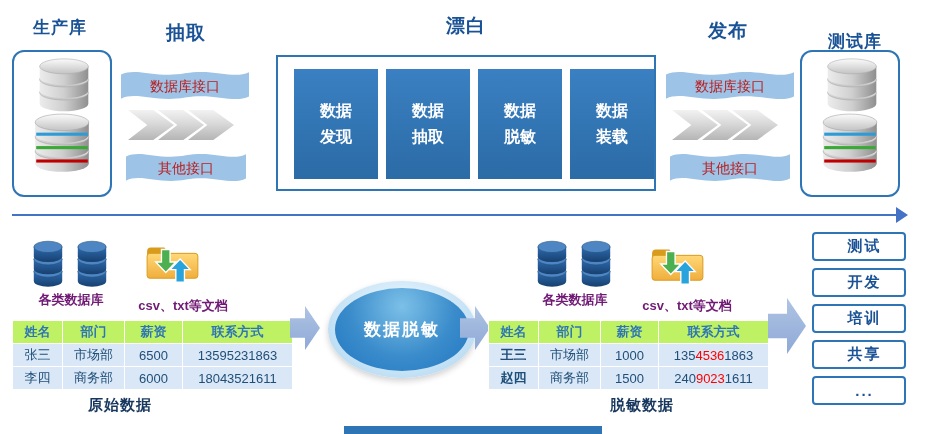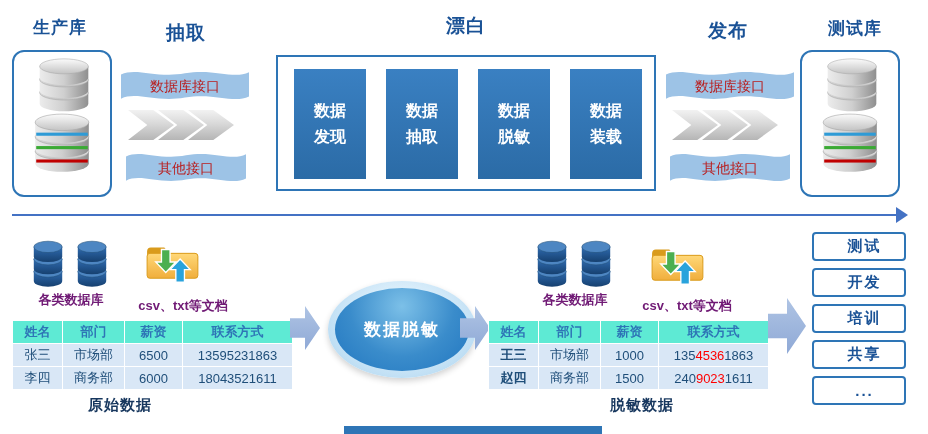--- a/index.html
+++ b/index.html
@@ -21,33 +21,33 @@
   .banner svg { position: absolute; inset: 0; width: 100%; height: 100%; }
   .banner span { position: absolute; inset: 0; display: flex; align-items: center; justify-content: center; font-size: 14px; font-weight: normal; color: #b91c1c; padding-top: 2px; }
 
   
   .chevrons { position: absolute; display: flex; }
   .chevron { width: 46px; height: 30px; background: linear-gradient(180deg, #f2f2f2 0%, #d9d9d9 45%, #b5b5b5 100%); clip-path: polygon(0 0, 55% 0, 100% 50%, 55% 100%, 0 100%, 42% 50%); }
   .chevron + .chevron { margin-left: -16px; }
 
   
   .bleach-container { position: absolute; left: 276px; top: 55px; width: 380px; height: 136px; border: 2px solid #2E75B6; background: #fff; }
-  .process-box { position: absolute; top: 12px; width: 72px; height: 110px; background: linear-gradient(180deg, #3A80C2, #2B6BA6); color: #fff; font-weight: bold; font-size: 16px; display: flex; flex-direction: column; align-items: center; justify-content: center; line-height: 1.6; }
+  .process-box { position: absolute; top: 12px; width: 84px; height: 110px; background: linear-gradient(180deg, #3A80C2, #2B6BA6); color: #fff; font-weight: bold; font-size: 16px; display: flex; flex-direction: column; align-items: center; justify-content: center; line-height: 1.6; }
 
   
   .flow-line { position: absolute; left: 12px; top: 214px; width: 886px; height: 2px; background: #4472C4; }
   .flow-head { position: absolute; left: 896px; top: 207px; width: 0; height: 0; border-left: 12px solid #4472C4; border-top: 8px solid transparent; border-bottom: 8px solid transparent; }
 
   
   .abs { position: absolute; }
   .src-label { position: absolute; font-size: 13px; color: #701a75; font-weight: bold; width: 110px; text-align: center; }
 
   
   table.data-table { position: absolute; border-collapse: collapse; font-size: 13px; table-layout: fixed; }
-  table.data-table th { background: #5eead4; color: #2E75B6; font-weight: bold; border: 1px solid #fff; padding: 2px 2px; text-align: center; height: 20px; }
+  table.data-table th { background: #bef264; color: #2E75B6; font-weight: bold; border: 1px solid #fff; padding: 2px 2px; text-align: center; height: 20px; }
   table.data-table td { background: #D9E7F6; color: #1F4E79; border: 1px solid #fff; padding: 2px 2px; text-align: center; height: 20px; white-space: nowrap; }
   .col-name { width: 50px; } .col-dept { width: 62px; } .col-salary { width: 58px; } .col-contact { width: 110px; }
   .red { color: #FF0000; }
   .red-bold { color: #FF0000; font-weight: bold; }
   .caption { position: absolute; font-size: 15px; font-weight: bold; color: #17375E; letter-spacing: 1px; }
 
   
   .block-arrow { position: absolute; background: linear-gradient(180deg, #AFC4E4, #8FA9D6); clip-path: polygon(0 28%, 50% 28%, 50% 0, 100% 50%, 50% 100%, 50% 72%, 0 72%); }
 
   
@@ -120,21 +120,21 @@
     </symbol>
   </defs>
 </svg>
 
 <div class="canvas">
 
   <div class="stage-label small" style="left:33px; top:16px;">生产库</div>
   <div class="stage-label" style="left:166px; top:20px;">抽取</div>
   <div class="stage-label" style="left:446px; top:13px;">漂白</div>
   <div class="stage-label" style="left:708px; top:18px;">发布</div>
-  <div class="stage-label small" style="left:828px; top:17px;">测试库</div>
+  <div class="stage-label small" style="left:828px; top:30px;">测试库</div>
 
   <div class="db-box" style="left:12px; top:50px;">
     <svg class="icon-a">
         <use href="#db-silver"></use>
       </svg>
     <svg class="icon-b">
         <use href="#db-silver-striped"></use>
       </svg>
   </div>
 

